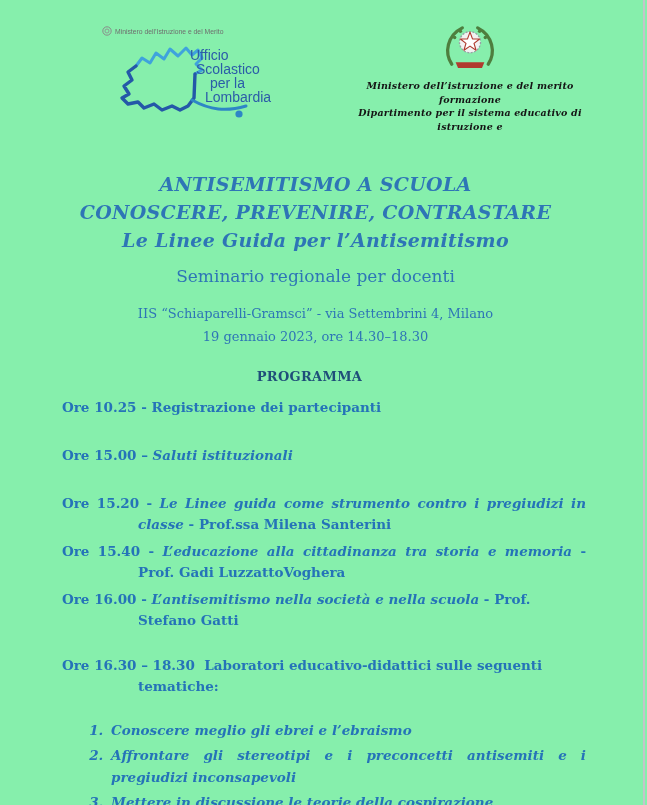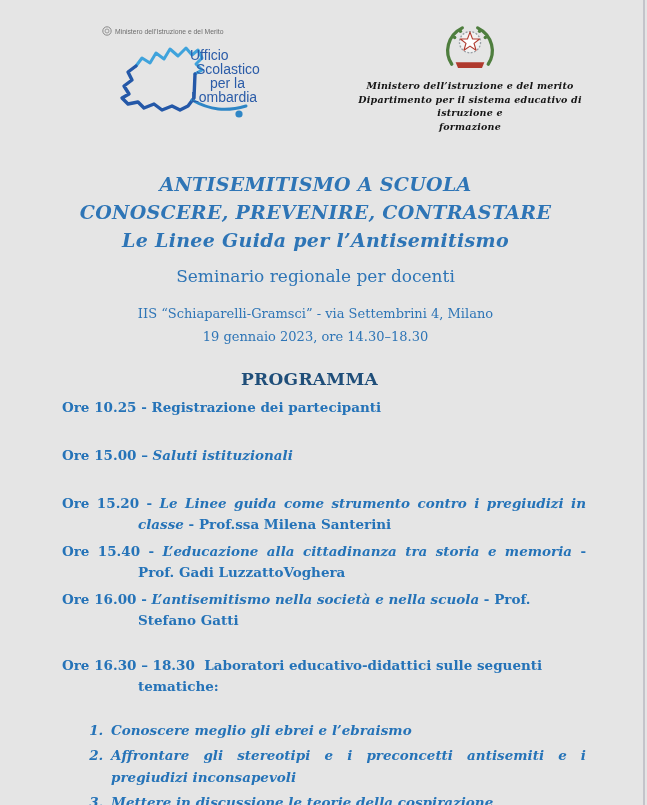--- a/index.html
+++ b/index.html
@@ -1,49 +1,49 @@
 <!DOCTYPE html>
 <html><head>
 <meta charset="utf-8">
 <style>
   html,body{margin:0;padding:0;background:#ffffff;}
   .page{
-    position:relative;width:647px;height:805px;background:#e5e5e5;
+    position:relative;width:647px;height:805px;background:#86efac;
     overflow:hidden;font-family:"DejaVu Serif",serif;
   }
   .edge-line{position:absolute;top:0;bottom:0;right:2px;width:2px;background:#c4c4ca;}
 
   
   .logo-left{position:absolute;left:98px;top:26px;width:200px;height:92px;}
   .ministry-line{display:flex;align-items:center;gap:3px;
     font-family:"Liberation Sans",sans-serif;font-size:6.8px;color:#6e6e6e;margin-left:4px;}
   .lombardy-wrap{position:relative;height:80px;}
   .lombardy-wrap svg{position:absolute;left:0;top:1px;}
   .usr-text{position:absolute;left:0;top:0;width:100%;height:100%;
     font-family:"Liberation Sans",sans-serif;color:#2b5ca8;font-size:14px;}
   .usr-text span{position:absolute;white-space:nowrap;}
   .usr-l0{left:92px;top:10px;}
   .usr-l1{left:98px;top:24px;}
   .usr-l2{left:112px;top:38px;}
-  .usr-l3{left:93px;top:52px;}
+  .usr-l3{left:107px;top:52px;}
 
   
   .logo-right{position:absolute;left:348px;top:24px;width:244px;text-align:center;}
   .script{font-family:"DejaVu Serif",serif;font-style:italic;font-weight:600;
     font-size:9.5px;color:#141414;line-height:13.5px;margin-top:5px;letter-spacing:0.2px;}
 
   
   .title-block{position:absolute;top:170px;left:16px;right:32px;text-align:center;}
   .t-main{font-size:19px;font-weight:bold;font-style:italic;line-height:28px;letter-spacing:0.3px;}
   .t-sub{font-size:17px;line-height:26px;margin-top:9px;}
   .t-venue{font-size:13px;line-height:23px;margin-top:13px;}
 
   
   .prog-heading{position:absolute;top:369px;left:0;right:28px;text-align:center;
-    font-size:17px;font-weight:bold;letter-spacing:0.3px;}
+    font-size:13px;font-weight:bold;letter-spacing:0.3px;}
   .program{position:absolute;top:397px;left:62px;width:524px;font-weight:bold;font-size:13.5px;}
   .pitem{padding-left:76px;text-indent:-76px;line-height:21px;}
   .pitem .it{font-style:italic;}
   .just{text-align:justify;}
   .mb-lg{margin-bottom:27px;}
   .mb-sm{margin-bottom:6px;}
   .mb-md{margin-bottom:24px;}
   .workshops{margin:22px 0 0 0;padding-left:46px;font-style:italic;}
   .workshops li{margin-bottom:3px;line-height:22px;padding-left:3px;}
 </style>
@@ -85,22 +85,22 @@
       <path d="M49,42 C57,30 54,12 38,4" fill="none" stroke="#4e7e3e" stroke-width="3.4" stroke-linecap="round"></path>
       <circle cx="14" cy="14" r="1.8" fill="#4e7e3e"></circle>
         <circle cx="20" cy="7.5" r="1.8" fill="#4e7e3e"></circle>
       <circle cx="46" cy="14" r="1.8" fill="#4e7e3e"></circle>
         <circle cx="40" cy="7.5" r="1.8" fill="#4e7e3e"></circle>
       <path d="M30,8.5 L32.6,15.5 L40,15.7 L34.2,20.2 L36.3,27.3 L30,23.1 L23.7,27.3 L25.8,20.2 L20,15.7 L27.4,15.5 Z" fill="#ffffff" stroke="#b03a2e" stroke-width="1.2" stroke-linejoin="round"></path>
       <path d="M15,40 L45,40 L42.5,46 L17.5,46 Z" fill="#b03a2e"></path>
     </svg>
     <div class="script">
       <div>Ministero dell’istruzione e del merito</div>
+      <div>formazione</div>
       <div>Dipartimento per il sistema educativo di istruzione e</div>
-      <div>formazione</div>
     </div>
   </div>
 
   <div class="title-block" style="color:#2e75b6;">
     <div class="t-main">ANTISEMITISMO A SCUOLA</div>
     <div class="t-main">CONOSCERE, PREVENIRE, CONTRASTARE</div>
     <div class="t-main">Le Linee Guida per l’Antisemitismo</div>
     <div class="t-sub">Seminario regionale per docenti</div>
     <div class="t-venue">
       <div>IIS “Schiaparelli-Gramsci” - via Settembrini 4, Milano</div>

